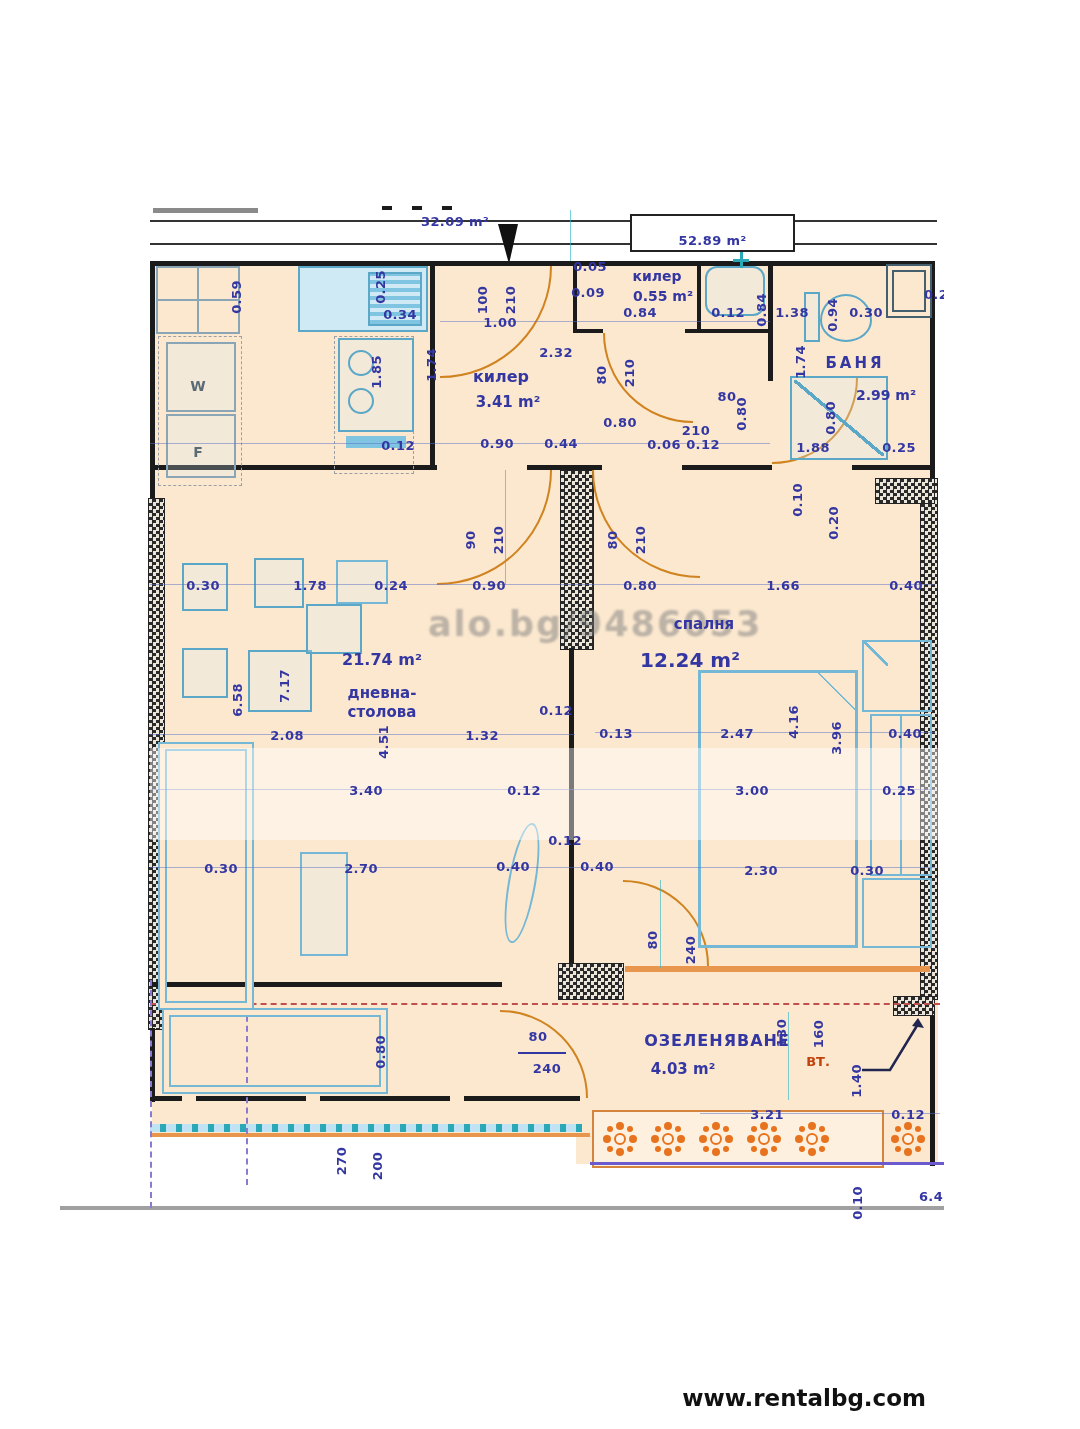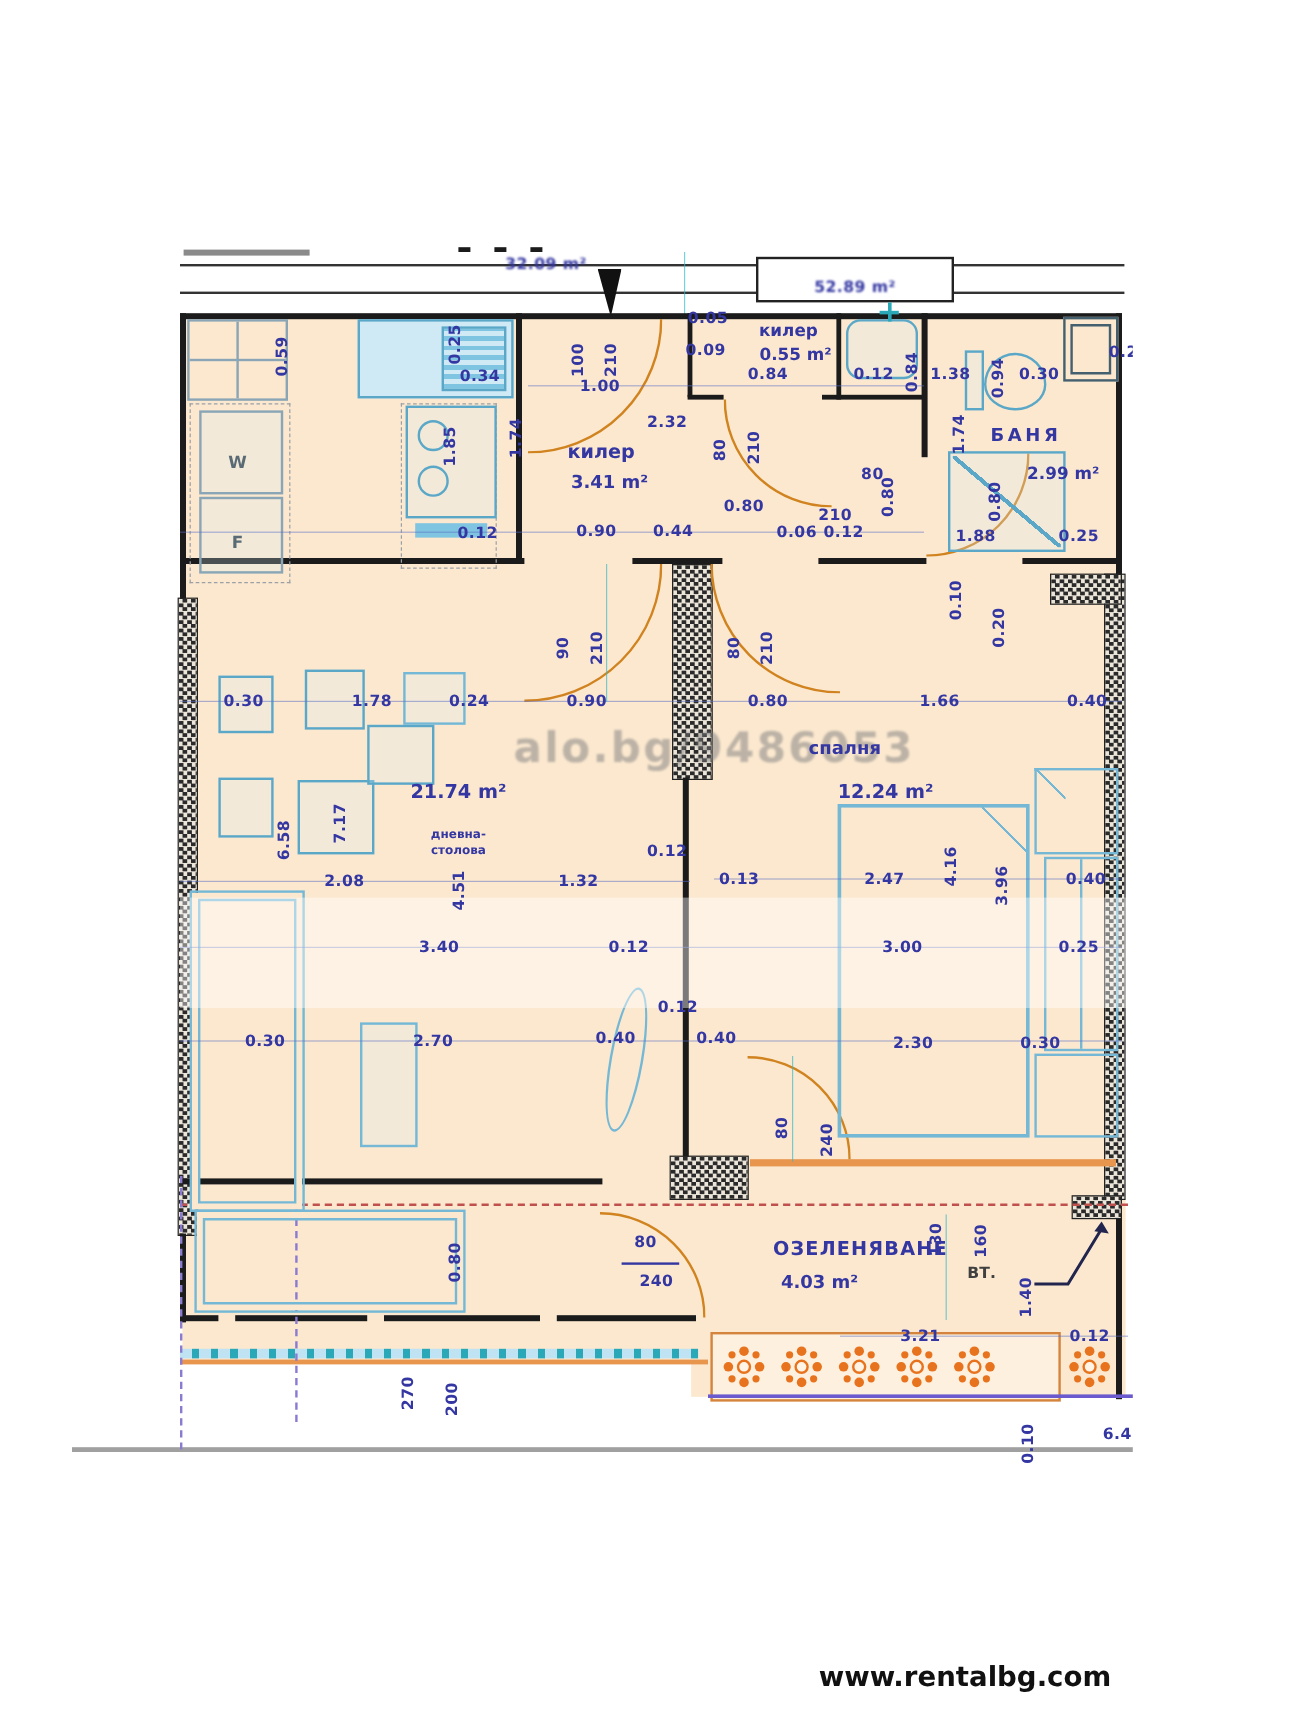--- a/index.html
+++ b/index.html
@@ -286,26 +286,26 @@
       <span class="dim vert" style="left: 341px; top: 1161px;">270</span>
       <span class="dim vert" style="left: 377px; top: 1166px;">200</span>
       <span class="dim vert" style="left: 857px; top: 1203px;">0.10</span>
       <span class="dim" style="left: 931px; top: 1196px;">6.4</span>
       <span class="room-name" style="left: 501px; top: 377px; font-size: 16px;">килер</span>
       <span class="room-area" style="left: 508px; top: 402px; font-size: 15px;">3.41 m²</span>
       <span class="room-name" style="left: 657px; top: 277px; font-size: 14px;">килер</span>
       <span class="room-area" style="left: 663px; top: 297px; font-size: 14px;">0.55 m²</span>
       <span class="room-name" style="left: 855px; top: 363px; font-size: 15px; letter-spacing: 3px;">БАНЯ</span>
       <span class="room-area" style="left: 886px; top: 396px; font-size: 14px;">2.99 m²</span>
-      <span class="room-name" style="left: 382px; top: 703px; font-size: 10px;">дневна-
+      <span class="room-name" style="left: 382px; top: 703px; font-size: 15px;">дневна-
 столова</span>
       <span class="room-area" style="left: 382px; top: 660px; font-size: 16px;">21.74 m²</span>
       <span class="room-name" style="left: 704px; top: 624px; font-size: 15px;">спалня</span>
-      <span class="room-area" style="left: 738px; top: 660px; font-size: 16px;">12.24 m²</span>
+      <span class="room-area" style="left: 690px; top: 660px; font-size: 20px;">12.24 m²</span>
       <span class="room-name" style="left: 717px; top: 1041px; font-size: 16px; letter-spacing: 1px;">ОЗЕЛЕНЯВАНЕ</span>
       <span class="room-area" style="left: 683px; top: 1069px; font-size: 15px;">4.03 m²</span>
-      <span class="marker" style="left: 818px; top: 1062px; color: #404040; font-size: 13px;">ВТ.</span>
+      <span class="marker" style="left: 818px; top: 1062px; color: #c2410c; font-size: 13px;">ВТ.</span>
       <span class="marker" style="left: 198px; top: 387px; color: rgb(90, 107, 117); font-size: 14px;">W</span>
       <span class="marker" style="left: 198px; top: 453px; color: rgb(90, 107, 117); font-size: 14px;">F</span>
     </div>
 
   <div id="site-url">www.rentalbg.com</div>
 </div>
 
 </body></html>

